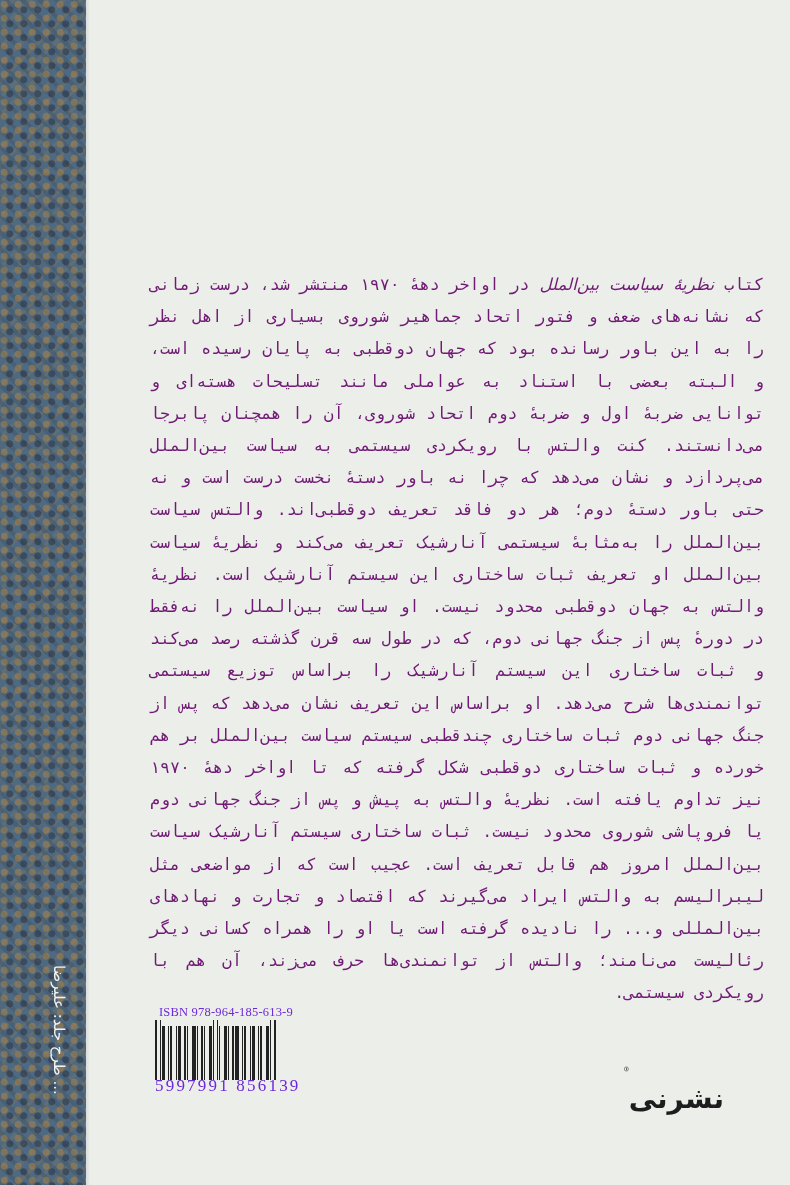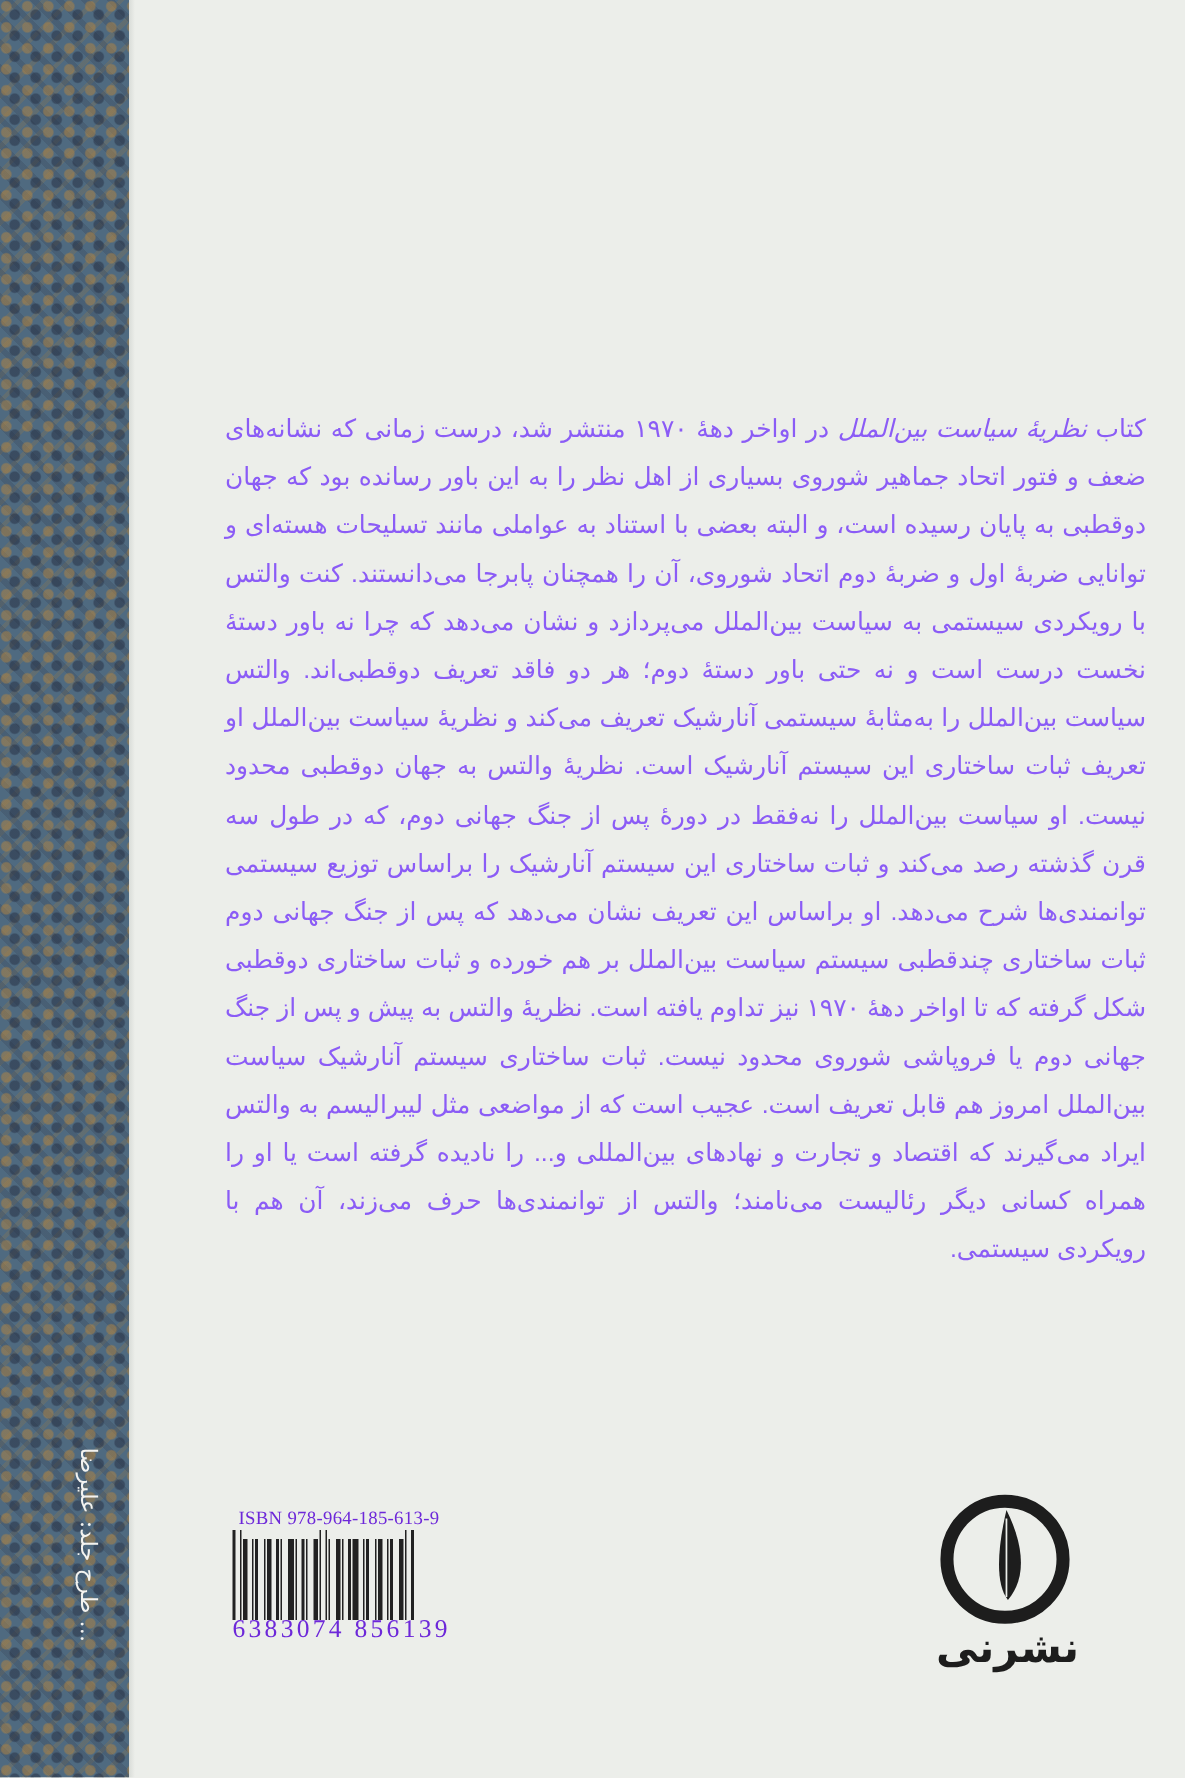--- a/index.html
+++ b/index.html
@@ -26,40 +26,40 @@
     .spine-credit {
       position: absolute; left: 44px; top: 960px; width: 30px; height: 140px;
       writing-mode: vertical-rl;
       color: #f3f3f0; font-size: 15px; font-family: "DejaVu Serif", serif;
       display: flex; align-items: center; justify-content: center;
       white-space: nowrap;
     }
     .blurb {
       position: absolute; left: 150px; top: 270px; width: 614px;
       direction: rtl; text-align: justify; text-align-last: right;
-      color: #8b5cf6; font-size: 16.6px; line-height: 32.2px;
-      font-family: Liberation Sans, sans-serif;
+      color: #701a75; font-size: 16.6px; line-height: 32.2px;
+      font-family: Liberation Mono, monospace;
     }
     .blurb p { margin: 0; }
     .blurb em { font-style: italic; }
     .isbn {
       position: absolute; left: 155px; top: 1005px; width: 170px;
       font-family: "Liberation Serif", serif; color: #6d28d9;
     }
     .isbn-label { font-size: 12.5px; letter-spacing: 0.2px; display: block; margin-left: 4px; }
     .barcode {
       display: flex; align-items: flex-end; height: 58px; margin-top: 2px;
     }
     .barcode span { display: block; background: #222; height: 54px; margin-right: 1px; }
     .barcode span.tall { height: 60px; }
     .barcode span.gap { background: transparent; }
     .isbn-digits { font-size: 17px; letter-spacing: 2.2px; display: block; margin-top: -4px; }
     .logo {
       position: absolute; left: 624px; top: 995px; width: 100px; height: 120px;
-      display: flex; flex-direction: column; align-items: flex-start;
+      display: flex; flex-direction: row; align-items: flex-end;
     }
     .logo-text {
       font-size: 28px; font-weight: bold; color: #1d1d1d; direction: rtl;
       margin-top: -2px; font-family: "DejaVu Sans", sans-serif;
     }
   </style>
 </head>
 <body>
 
 <div class="spine">
@@ -117,21 +117,21 @@
     <span style="width:3px"></span>
       <span class="gap" style="width:1px"></span>
       <span style="width:1px"></span>
     <span style="width:2px"></span>
       <span class="gap" style="width:2px"></span>
       <span style="width:3px"></span>
     <span class="tall" style="width:1px"></span>
       <span class="gap" style="width:1px"></span>
       <span class="tall" style="width:2px"></span>
   </div>
-  <span class="isbn-digits">6383074 856139</span>
+  <span class="isbn-digits">5997991 856139</span>
 </div>
 
 <div class="logo">
   <svg width="92" height="92" viewBox="0 0 92 92">
     <circle cx="46" cy="46" r="40" fill="none" stroke="#1d1d1d" stroke-width="9"></circle>
     <path d="M47 12 C 58 34, 62 58, 48 74 C 40 64, 40 42, 47 12 Z" fill="#1d1d1d"></path>
     <path d="M47 18 L 47 72" stroke="#eceeea" stroke-width="1.2"></path>
   </svg>
   <div class="logo-text">نشرنی</div>
 </div>

